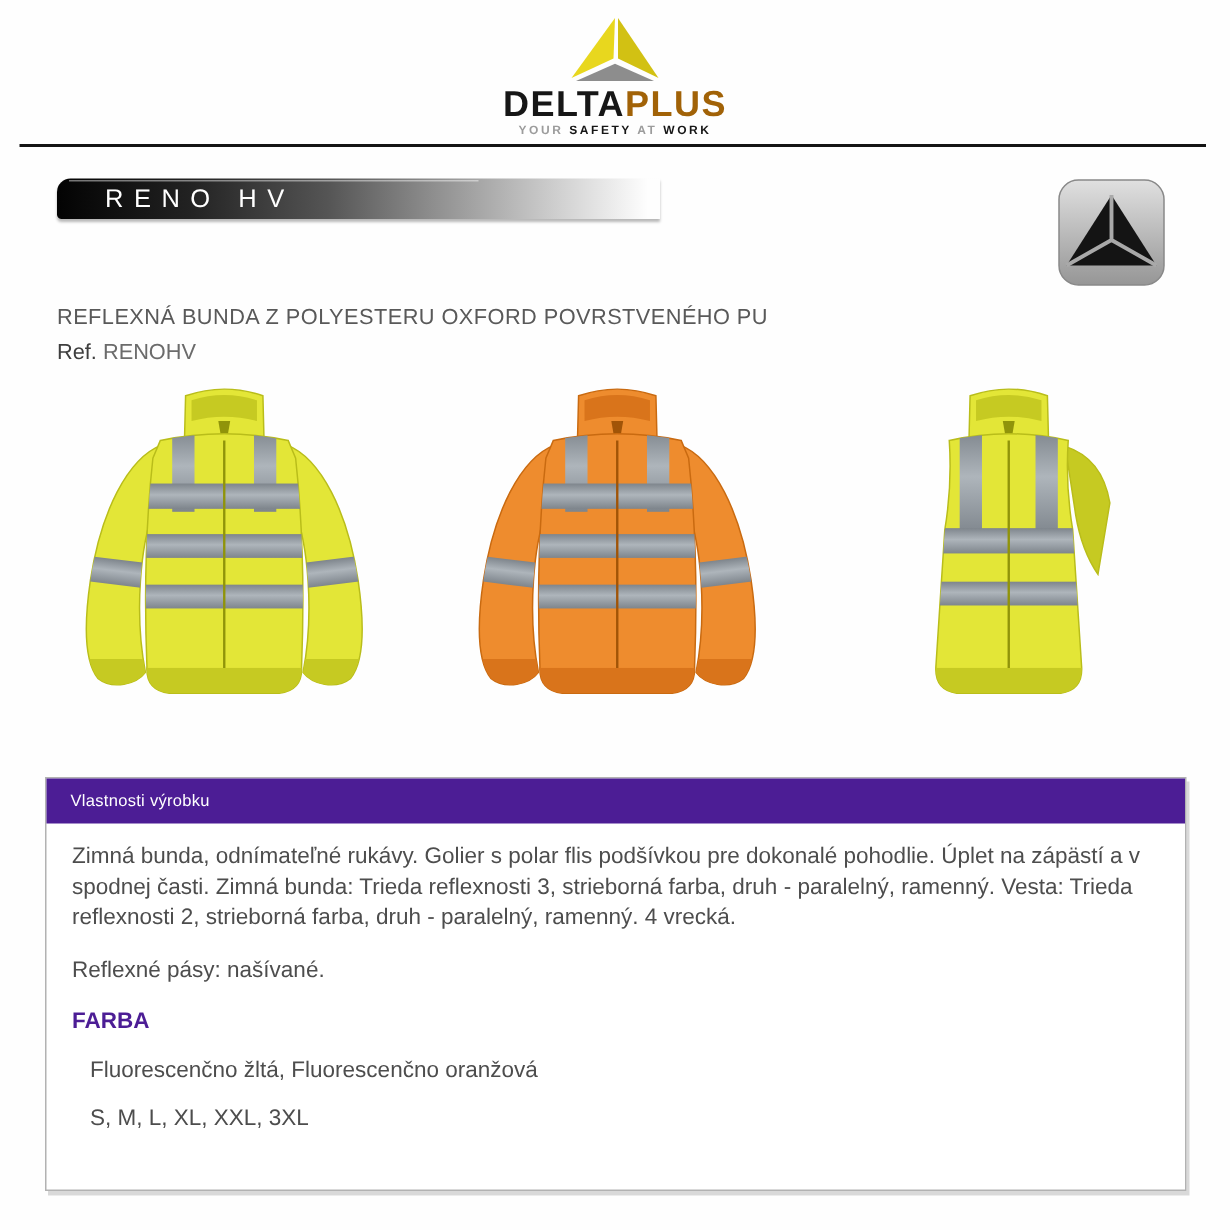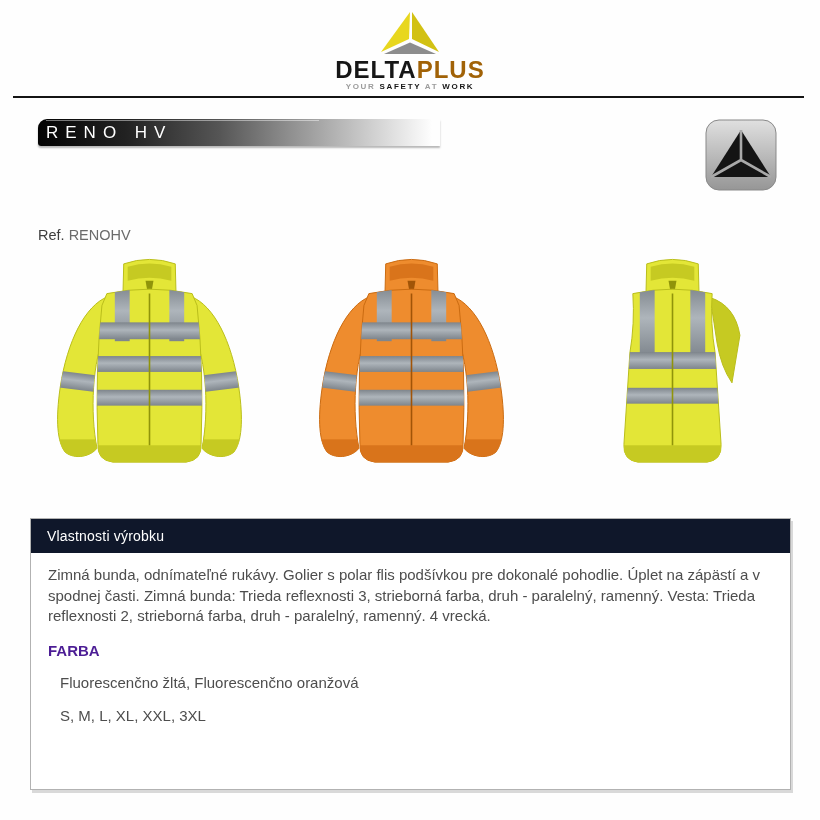--- a/index.html
+++ b/index.html
@@ -17,21 +17,21 @@
   .tagline .dark { color:#161616; }
 
   .top-rule { position:absolute; top:96px; left:13px; width:791px; border:0; border-top:2.5px solid #141414; margin:0; }
 
   
   .title-bar {
     position:absolute; top:119px; left:38px; width:402px; height:27px;
     background:linear-gradient(90deg,#030303 0%,#222 22%,#555 45%,#8d8d8d 62%,#c6c6c6 80%,#fefefe 98%);
     border-radius:9px 0 0 3px;
     color:#ffffff; font-size:17px; letter-spacing:7px;
-    line-height:27px; padding-left:8px; box-sizing:border-box;
+    line-height:27px; padding-left:32px; box-sizing:border-box;
     box-shadow:0 2px 2px rgba(0,0,0,.28);
   }
   .title-bar::before { content:""; position:absolute; top:1px; left:8px; right:30%; height:1px; background:rgba(255,255,255,.45); }
 
   .badge { position:absolute; top:119px; left:705px; }
 
   
   .heading { position:absolute; top:204px; left:38px; font-size:14.5px; color:#595959; letter-spacing:.3px; }
   .ref { position:absolute; top:227px; left:38px; font-size:14.5px; color:#6b6b6b; }
   .ref .ref-label { font-weight:normal; color:#3e3e3e; }
@@ -43,21 +43,21 @@
   .garment-orange { --fabric:#ee8c2e; --shade:#d9741b; --line:#c96a10; --dark:#a15407; }
   .mirror { transform:scaleX(-1); }
 
   
   .props {
     position:absolute; top:518px; left:30px; width:761px; box-sizing:border-box;
     background:#ffffff; border:1px solid #b2b2b2;
     box-shadow:2px 3px 0 #d9d9d9;
   }
   .props-header {
-    background:#0f172a; color:#ffffff; font-size:14px;
+    background:#4c1d95; color:#ffffff; font-size:11px;
     padding:9px 16px; letter-spacing:.2px;
   }
   .props-body { padding:12px 17px 24px; color:#4d4d4d; font-size:15px; line-height:20.5px; min-height:200px; }
   .props-body p { margin:0 0 14px; }
   .props-body .label { font-weight:bold; color:#4c1d95; margin:14px 0 0; font-size:15px; }
   .props-body .value { margin:12px; }
 </style>
 </head>
 <body>
 
@@ -152,20 +152,21 @@
   <div class="title-bar">
     <span>RENO HV</span>
   </div>
 
   <svg class="badge" width="72" height="72" viewBox="0 0 72 72">
     <rect x="1" y="1" width="70" height="70" rx="13" fill="url(#badgegrad)" stroke="#898989"></rect>
     <path d="M36,11 L66,58 L6,58 Z" fill="#141414"></path>
     <path d="M36,11 L36,41 M36,41 L6,58 M36,41 L66,58" stroke="#a9a9a9" stroke-width="2.6" fill="none"></path>
   </svg>
 
+  <div class="heading">REFLEXNÁ BUNDA Z POLYESTERU OXFORD POVRSTVENÉHO PU</div>
   <div class="ref">
     <span class="ref-label">Ref.</span>
     <span>RENOHV</span>
   </div>
 
   <div class="products">
     <svg class="garment garment-yellow" viewBox="0 0 230 230" aria-label="fluo-yellow-winter-jacket">
       <use href="#hv-jacket"></use>
     </svg>
     <svg class="garment garment-orange mirror" viewBox="0 0 230 230" aria-label="fluo-orange-winter-jacket">
@@ -175,20 +176,21 @@
       <use href="#hv-vest"></use>
     </svg>
   </div>
 
   <section class="props">
     <div class="props-header">Vlastnosti výrobku</div>
     <div class="props-body">
       <p>Zimná bunda, odnímateľné rukávy. Golier s polar flis podšívkou pre dokonalé pohodlie. Úplet na zápästí a v spodnej časti. Zimná bunda: Trieda reflexnosti 3, strieborná farba, druh - paralelný, ramenný. Vesta: Trieda reflexnosti 2, strieborná farba, druh - paralelný, ramenný. 4 vrecká.</p>
       <p class="materials">
         </p>
+        <div>Reflexné pásy: našívané.</div>
       <p></p>
       <p class="label">FARBA</p>
       <p class="value">Fluorescenčno žltá, Fluorescenčno oranžová</p>
       <p class="value">S, M, L, XL, XXL, 3XL</p>
     </div>
   </section>
 
 </div>
 
 </body></html>

